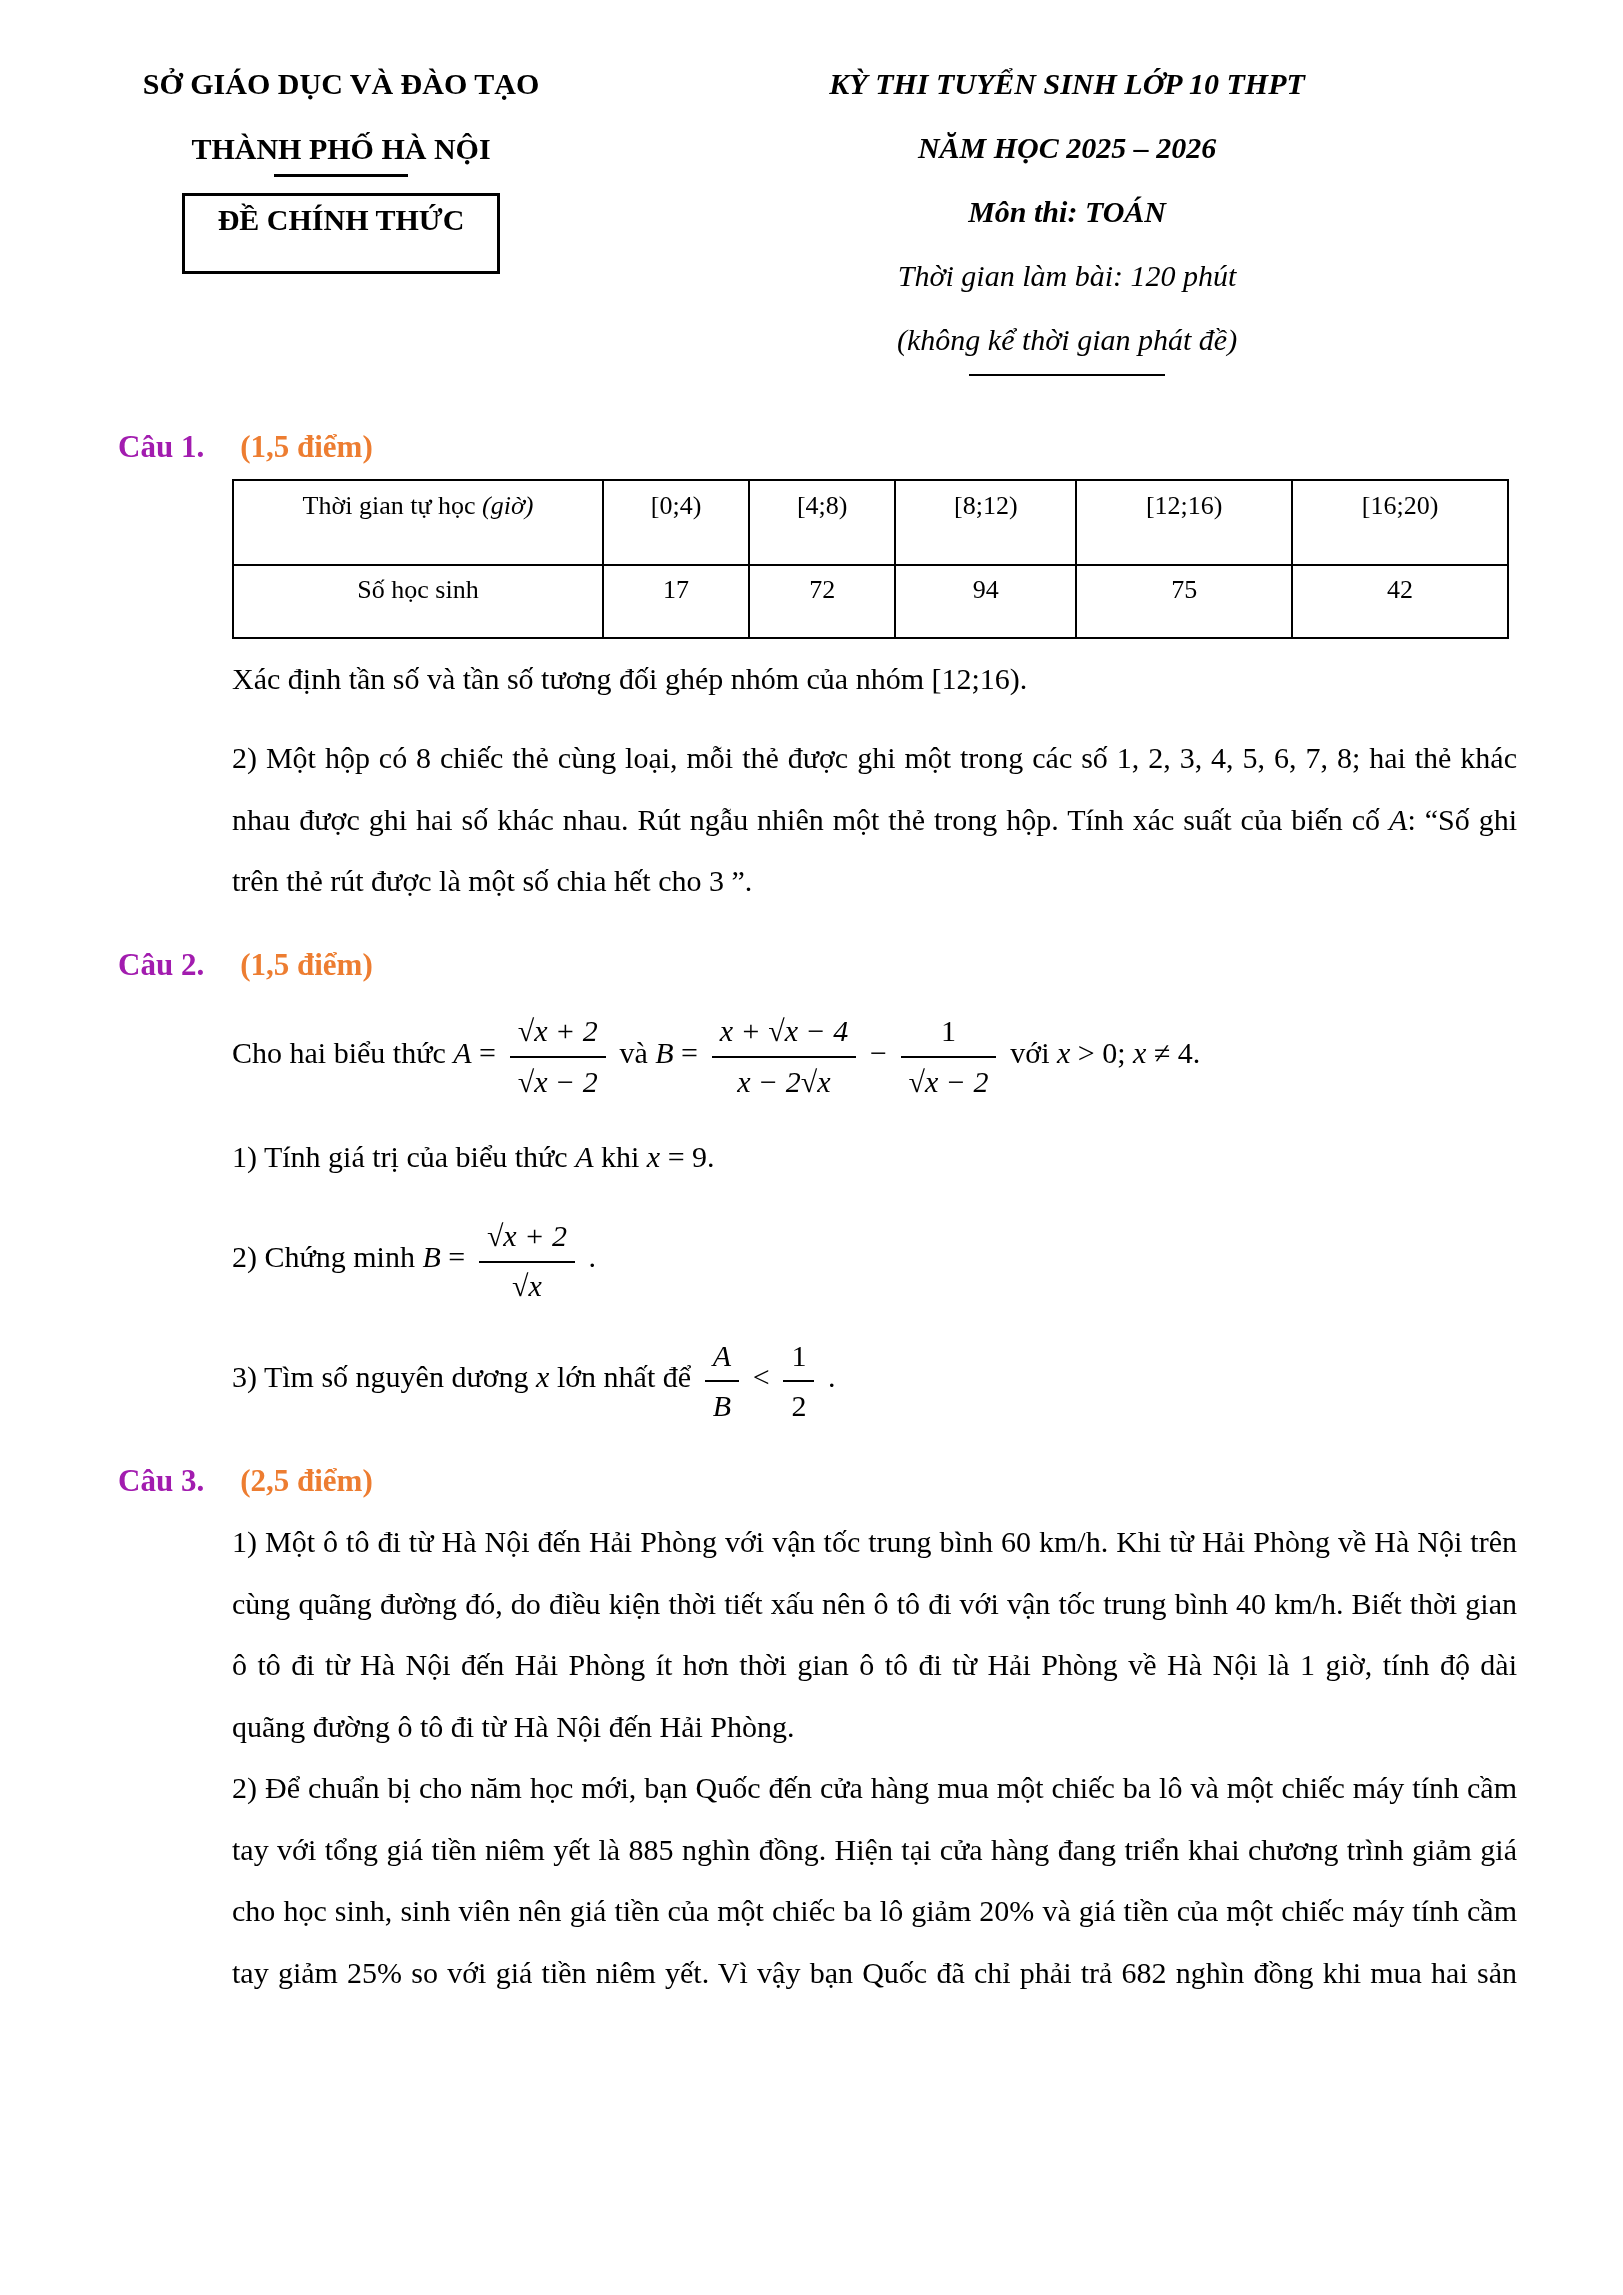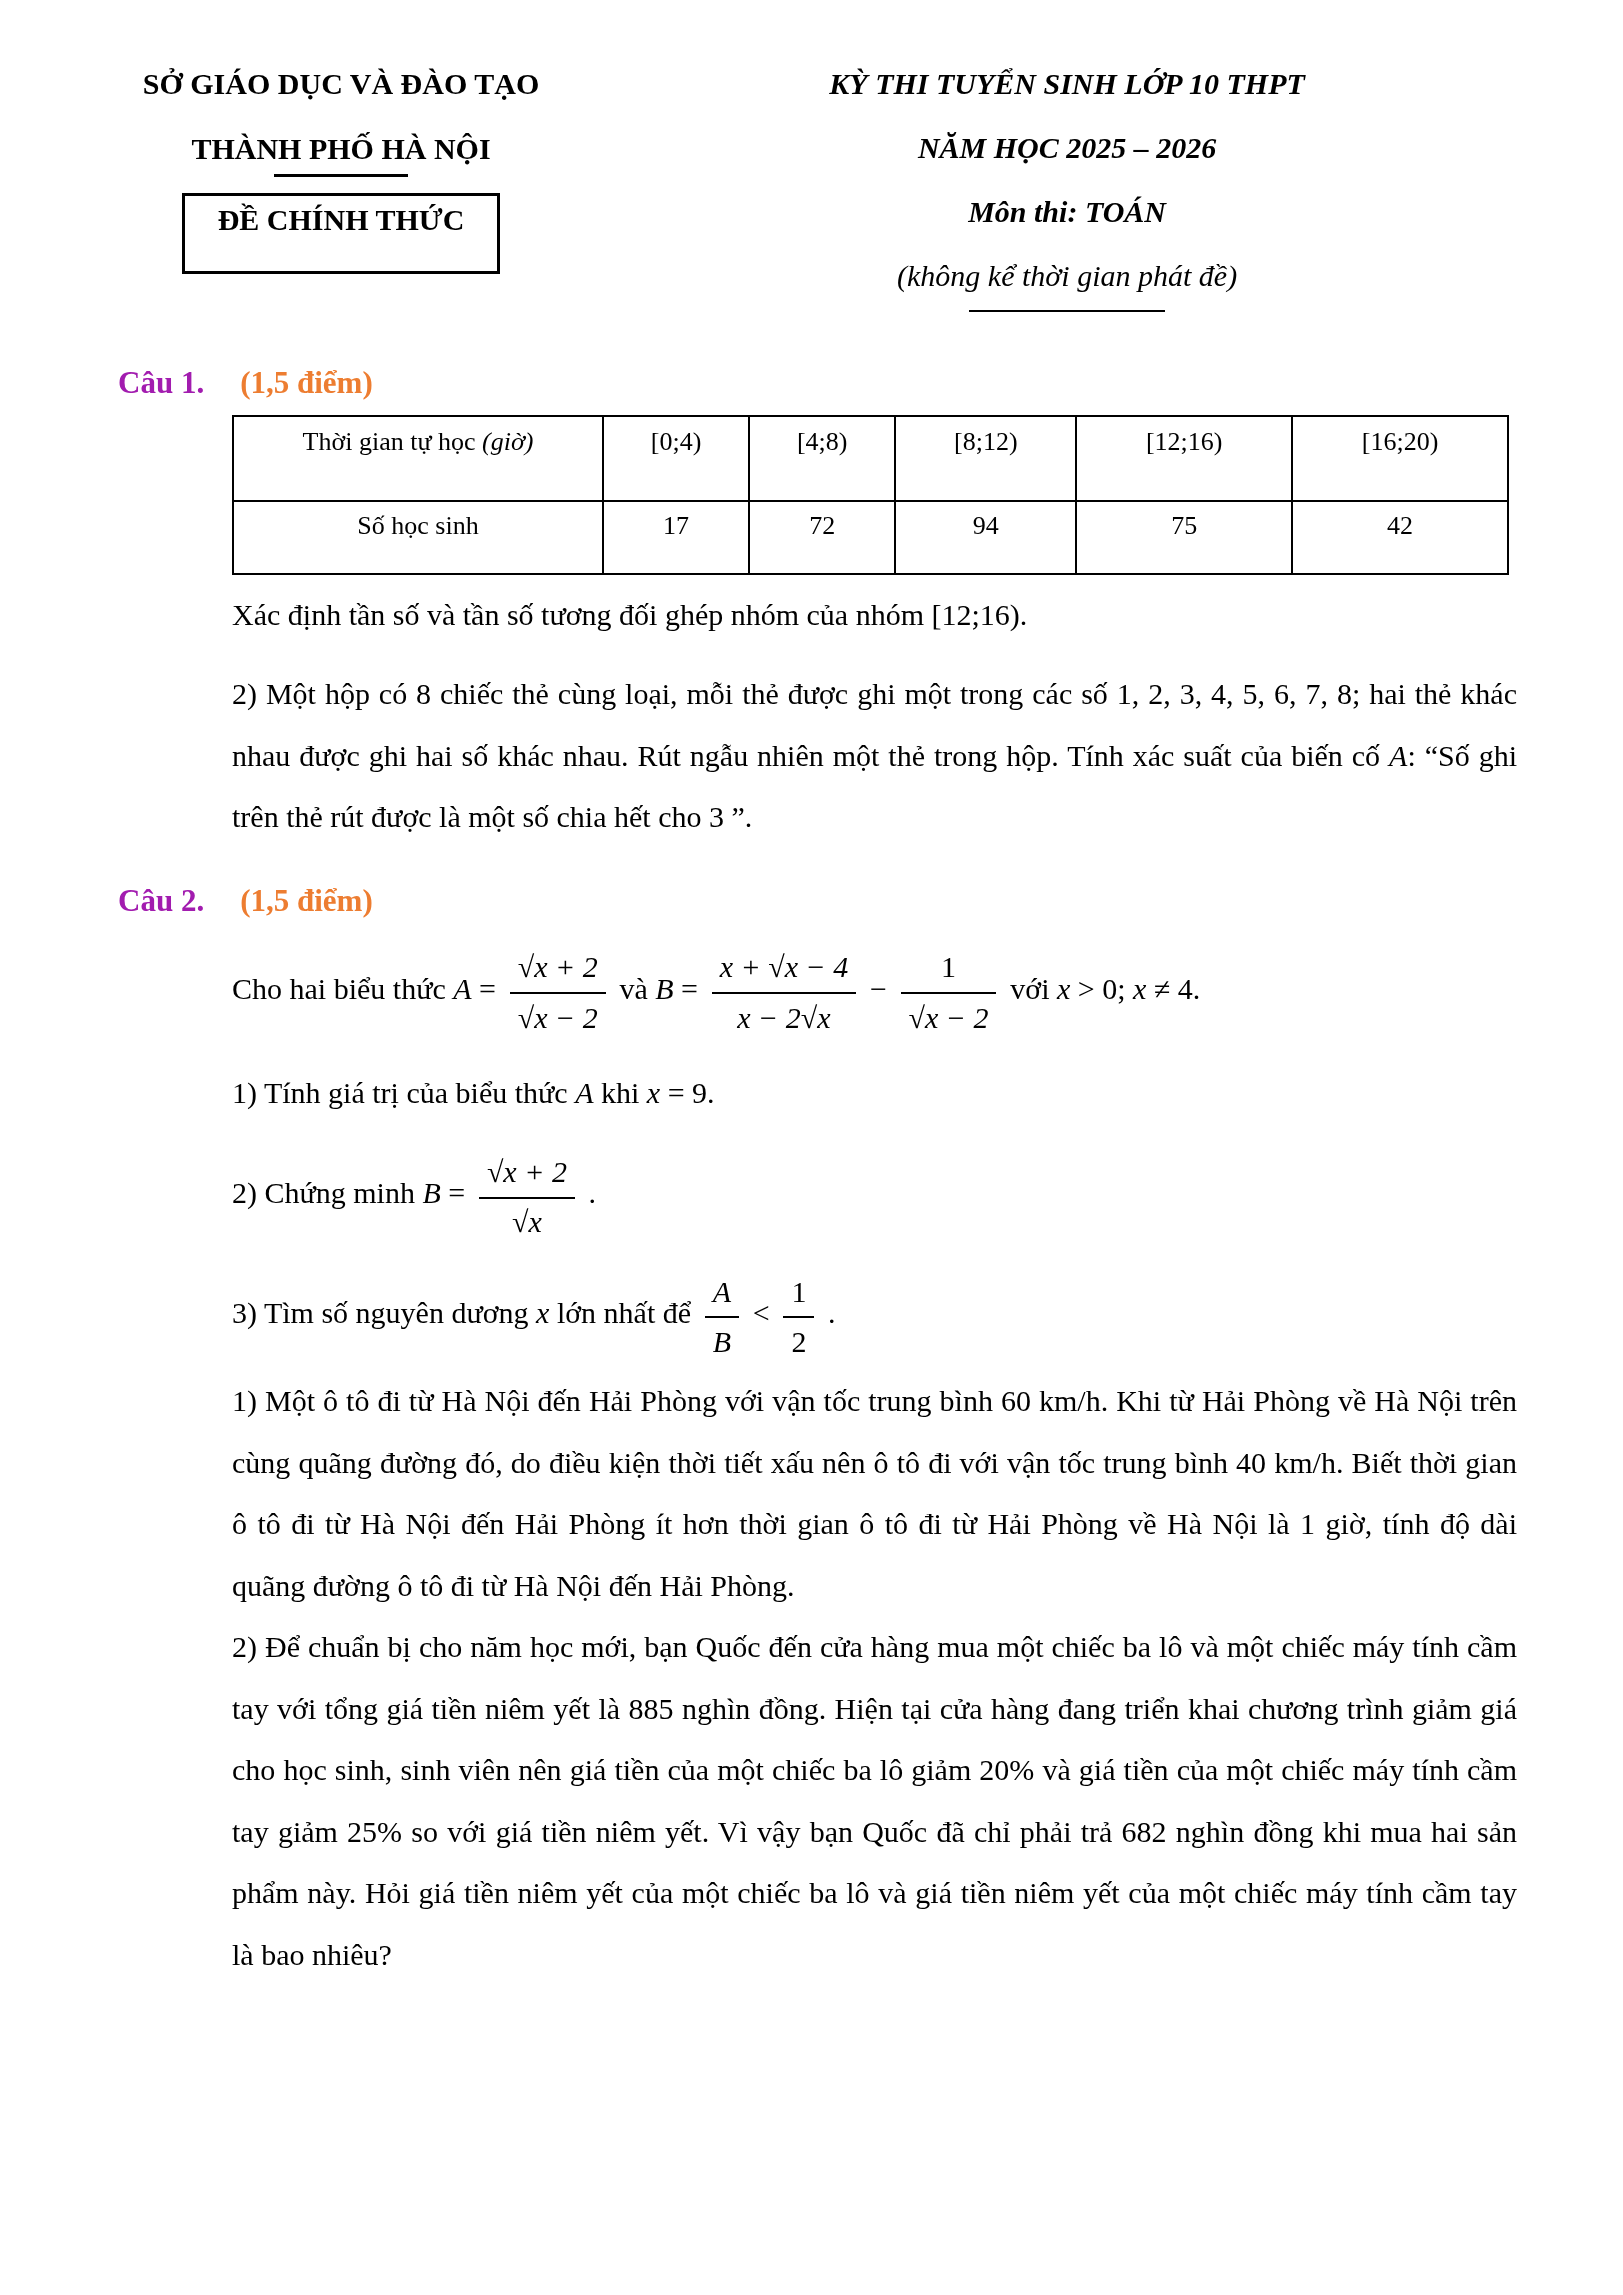--- a/index.html
+++ b/index.html
@@ -63,20 +63,21 @@
       <div class="h-bold hl-2">THÀNH PHỐ HÀ NỘI</div>
       <div class="short-rule"></div>
       <div class="official-box">
         <span>ĐỀ CHÍNH THỨC</span>
       </div>
     </div>
     <div class="header-right">
       <div class="h-bold hr-line">KỲ THI TUYỂN SINH LỚP 10 THPT</div>
       <div class="h-bold hr-line">NĂM HỌC 2025 – 2026</div>
       <div class="h-bold hr-line">Môn thi: TOÁN</div>
+      <div class="it hr-line" style="font-size:30px;">Thời gian làm bài: 120 phút</div>
       <div class="it" style="font-size:30px;">(không kể thời gian phát đề)</div>
       <div class="mid-rule"></div>
     </div>
   </div>
 
   <div class="q-head">
     <span class="q-label">Câu 1.</span><span class="q-points">(1,5 điểm)</span>
   </div>
 
 
@@ -146,18 +147,21 @@
   <div class="para noj sub formula-line">
     <span>3) Tìm số nguyên dương</span>
     <span class="mi">x</span>
     <span>lớn nhất để</span>
     <span class="frac"><span class="num mi">A</span><span class="den mi">B</span></span>
     <span>&lt;</span>
     <span class="frac"><span class="num">1</span><span class="den">2</span></span>
     <span>.</span>
   </div>
 
+  <div class="q-head" style="margin-top:36px;">
+    <span class="q-label">Câu 3.</span><span class="q-points">(2,5 điểm)</span>
+  </div>
 
   <p class="para">1) Một ô tô đi từ Hà Nội đến Hải Phòng với vận tốc trung bình 60  km/h. Khi từ Hải Phòng về Hà Nội trên cùng quãng đường đó, do điều kiện thời tiết xấu nên ô tô đi với vận tốc trung bình 40  km/h. Biết thời gian ô tô đi từ Hà Nội đến Hải Phòng ít hơn thời gian ô tô đi từ Hải Phòng về Hà Nội là 1  giờ, tính độ dài quãng đường ô tô đi từ Hà Nội đến Hải Phòng.</p>
   <p class="para">2) Để chuẩn bị cho năm học mới, bạn Quốc đến cửa hàng mua một chiếc ba lô và một chiếc máy tính cầm tay với tổng giá tiền niêm yết là 885  nghìn đồng. Hiện tại cửa hàng đang triển khai chương trình giảm giá cho học sinh, sinh viên nên giá tiền của một chiếc ba lô giảm  20% và giá tiền của một chiếc máy tính cầm tay giảm  25%  so với giá tiền niêm yết. Vì vậy bạn Quốc đã chỉ phải trả  682  nghìn đồng khi mua hai sản phẩm này. Hỏi giá tiền niêm yết của một chiếc ba lô và giá tiền niêm yết của một chiếc máy tính cầm tay là bao nhiêu?</p>
 
 </div>
 
 
 </body></html>

